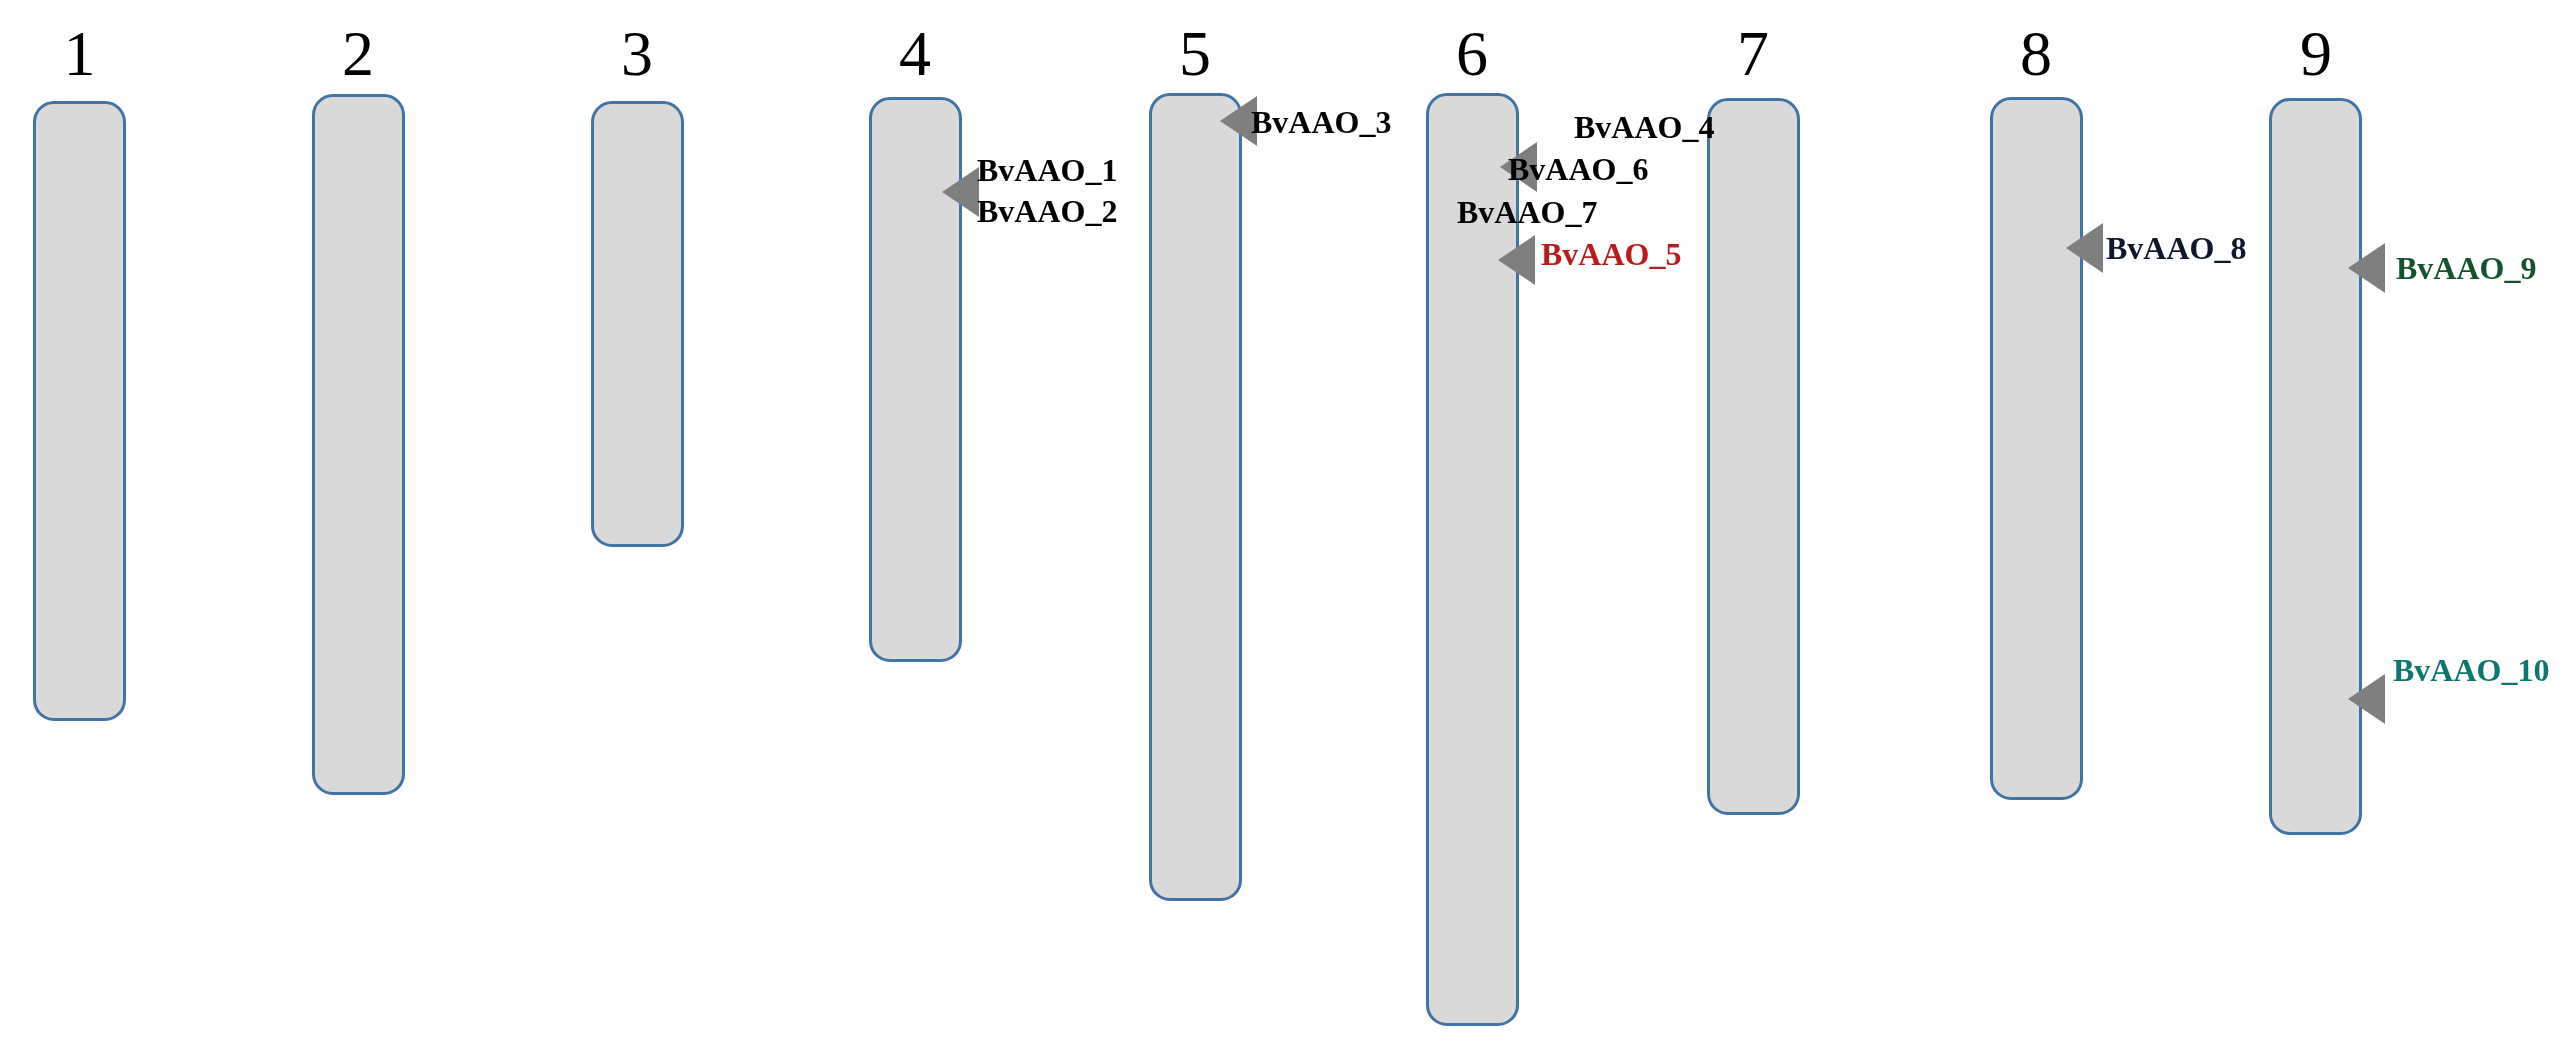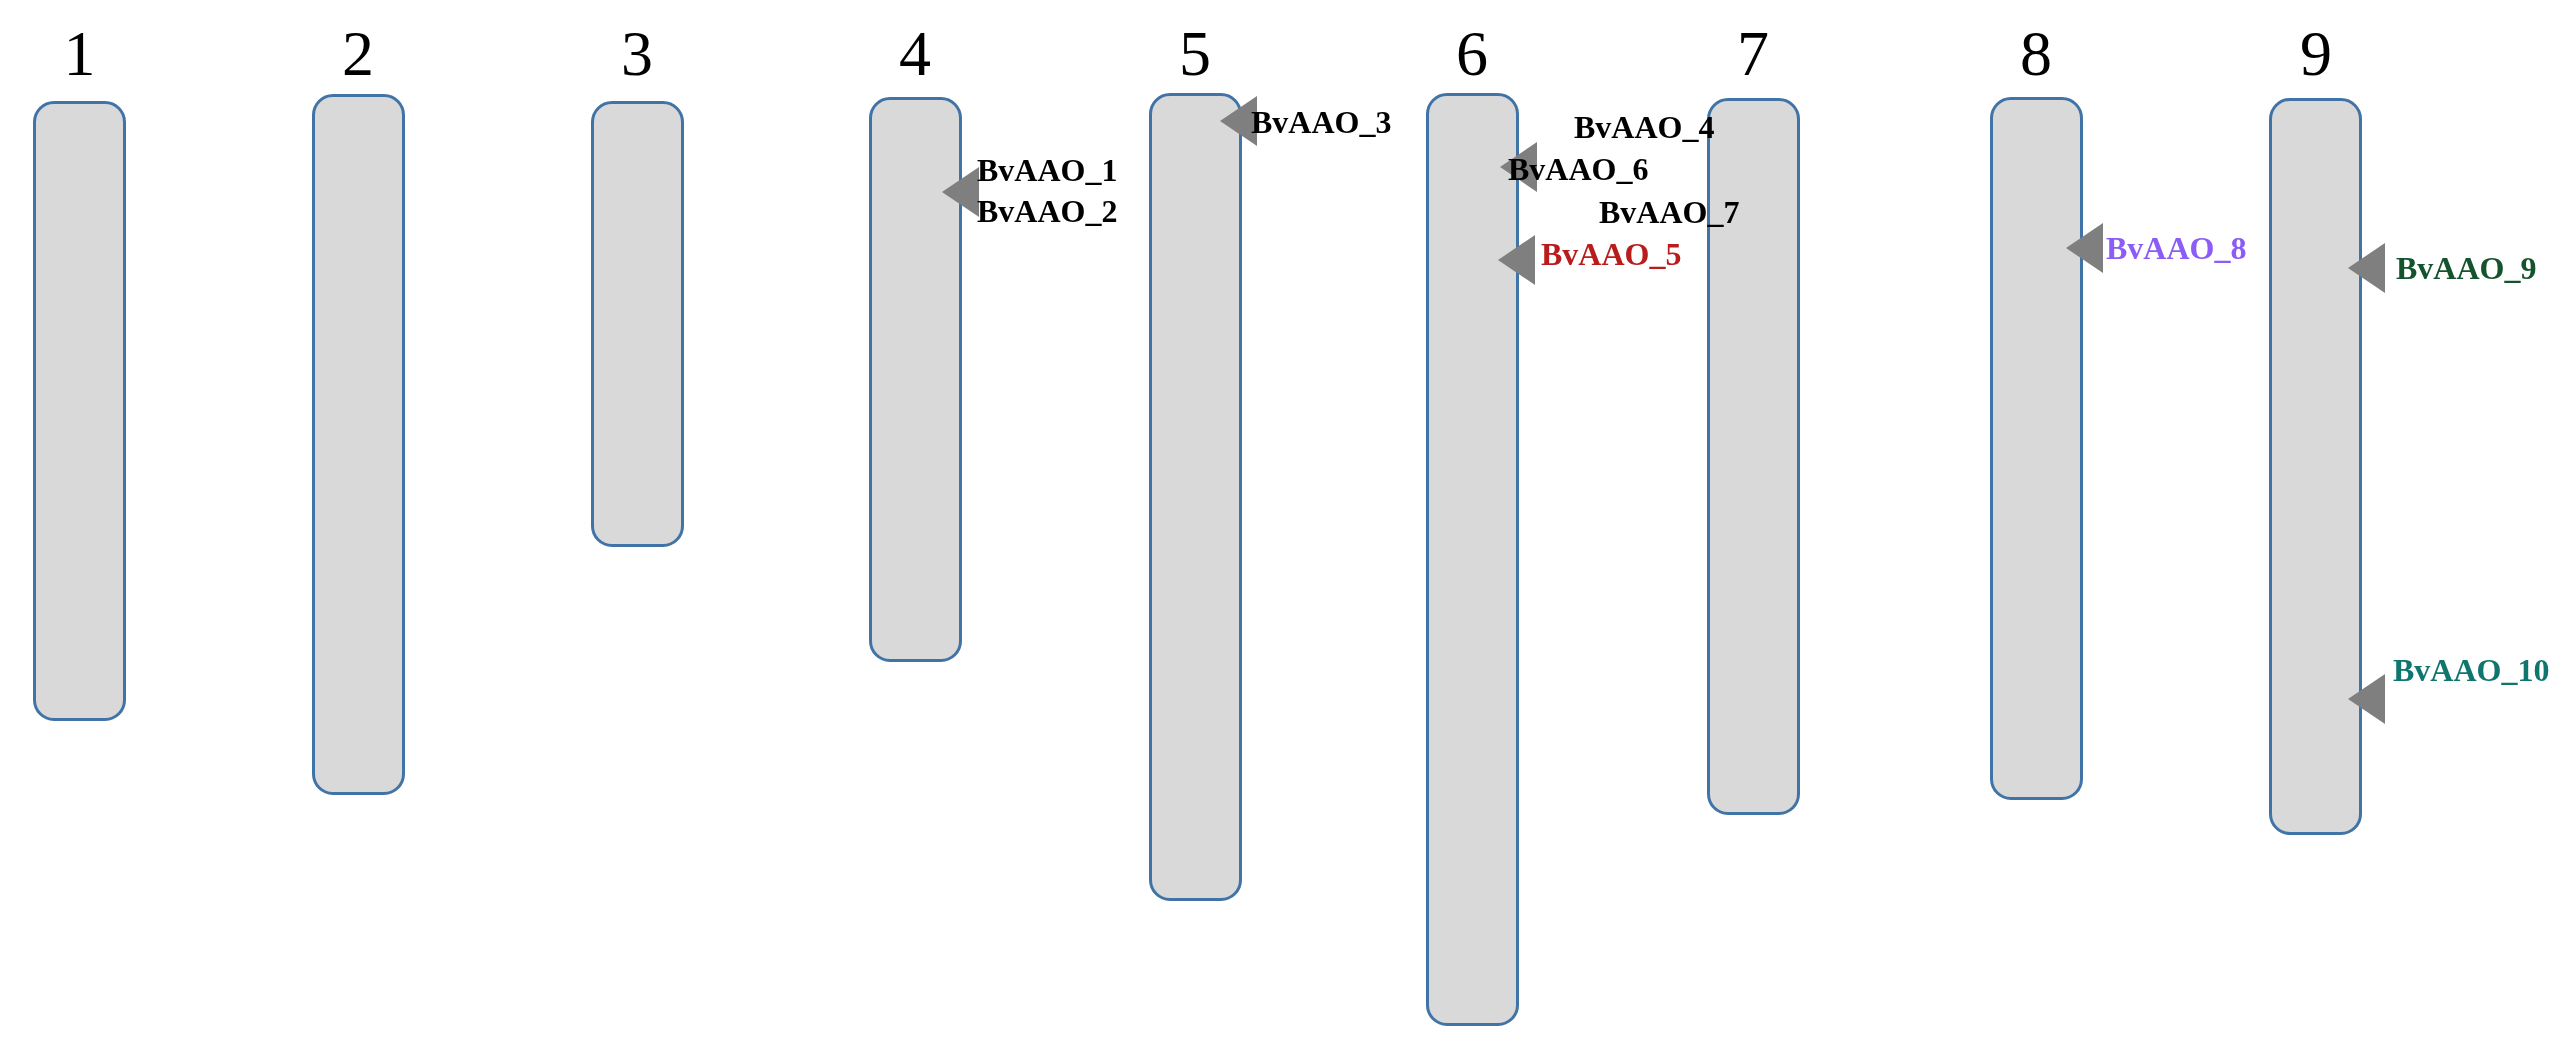--- a/index.html
+++ b/index.html
@@ -110,23 +110,23 @@
   <div class="marker-label" style="left: 977px; top: 147px; color: rgb(0, 0, 0);"><span class="gene-prefix">Bv</span><span class="gene-rest">AAO_1</span></div>
 
   <div class="marker-label" style="left: 977px; top: 188px; color: rgb(0, 0, 0);"><span class="gene-prefix">Bv</span><span class="gene-rest">AAO_2</span></div>
 
   <div class="marker-label" style="left: 1251px; top: 99px; color: rgb(0, 0, 0);"><span class="gene-prefix">Bv</span><span class="gene-rest">AAO_3</span></div>
 
   <div class="marker-label" style="left: 1574px; top: 104px; color: rgb(0, 0, 0);"><span class="gene-prefix">Bv</span><span class="gene-rest">AAO_4</span></div>
 
   <div class="marker-label" style="left: 1508px; top: 146px; color: rgb(0, 0, 0);"><span class="gene-prefix">Bv</span><span class="gene-rest">AAO_6</span></div>
 
-  <div class="marker-label" style="left: 1599px; top: 189px; color: rgb(0, 0, 0);"><span class="gene-prefix">Bv</span><span class="gene-rest">AAO_7</span></div>
+  <div class="marker-label" style="left: 1457px; top: 189px; color: rgb(0, 0, 0);"><span class="gene-prefix">Bv</span><span class="gene-rest">AAO_7</span></div>
 
   <div class="marker-label" style="left: 1541px; top: 231px; color: #b91c1c;"><span class="gene-prefix">Bv</span><span class="gene-rest">AAO_5</span></div>
 
-  <div class="marker-label" style="left: 2106px; top: 225px; color: #8b5cf6;"><span class="gene-prefix">Bv</span><span class="gene-rest">AAO_8</span></div>
+  <div class="marker-label" style="left: 2106px; top: 225px; color: #0f172a;"><span class="gene-prefix">Bv</span><span class="gene-rest">AAO_8</span></div>
 
   <div class="marker-label" style="left: 2396px; top: 245px; color: #14532d;"><span class="gene-prefix">Bv</span><span class="gene-rest">AAO_9</span></div>
 
   <div class="marker-label" style="left: 2393px; top: 647px; color: #0f766e;"><span class="gene-prefix">Bv</span><span class="gene-rest">AAO_10</span></div>
 </div>
 
 
 </body></html>

